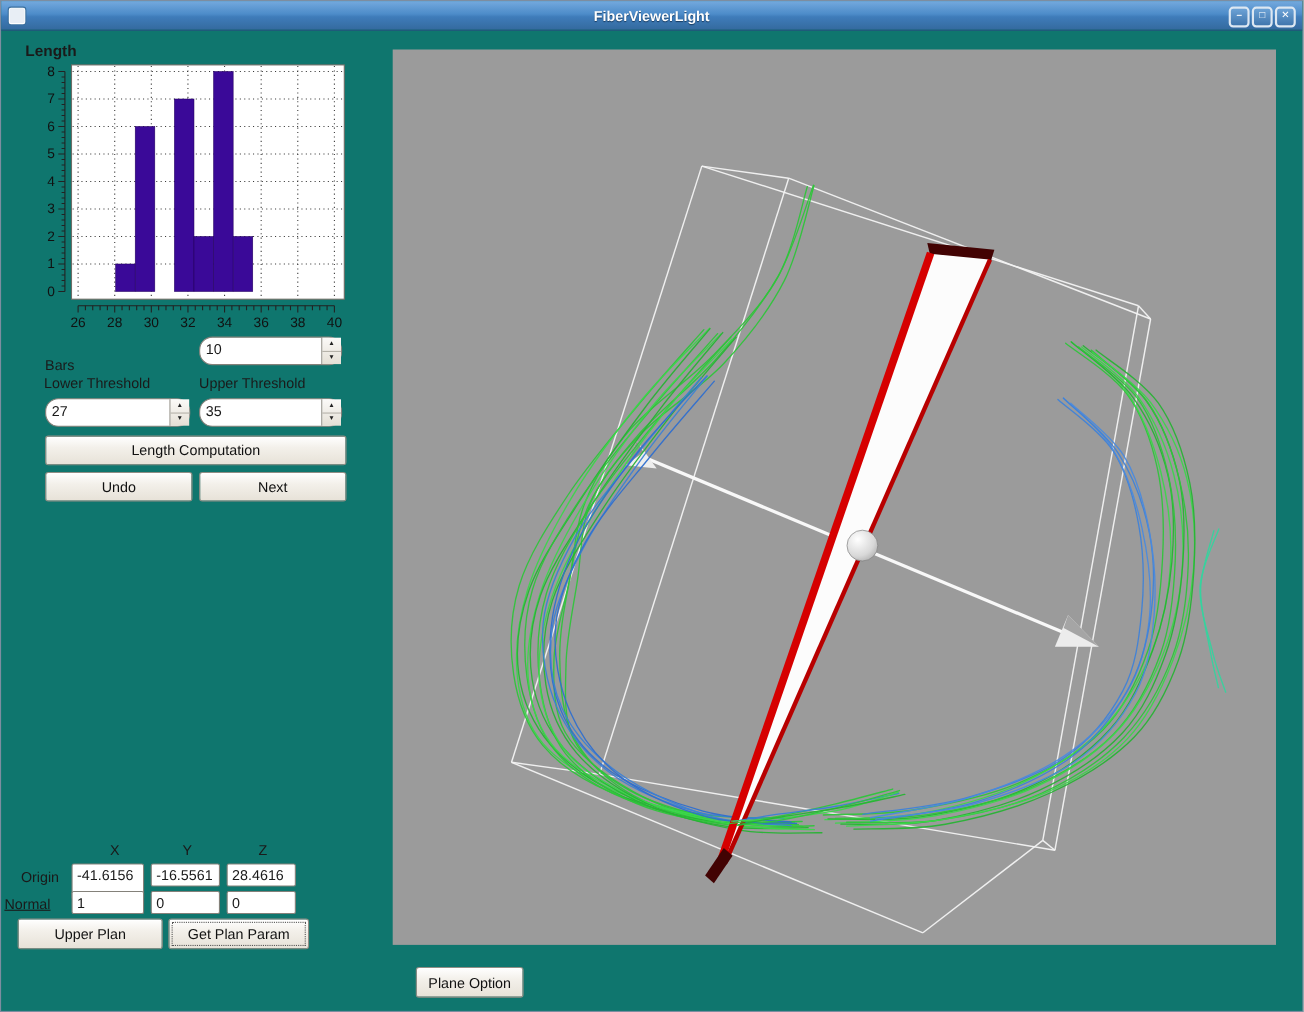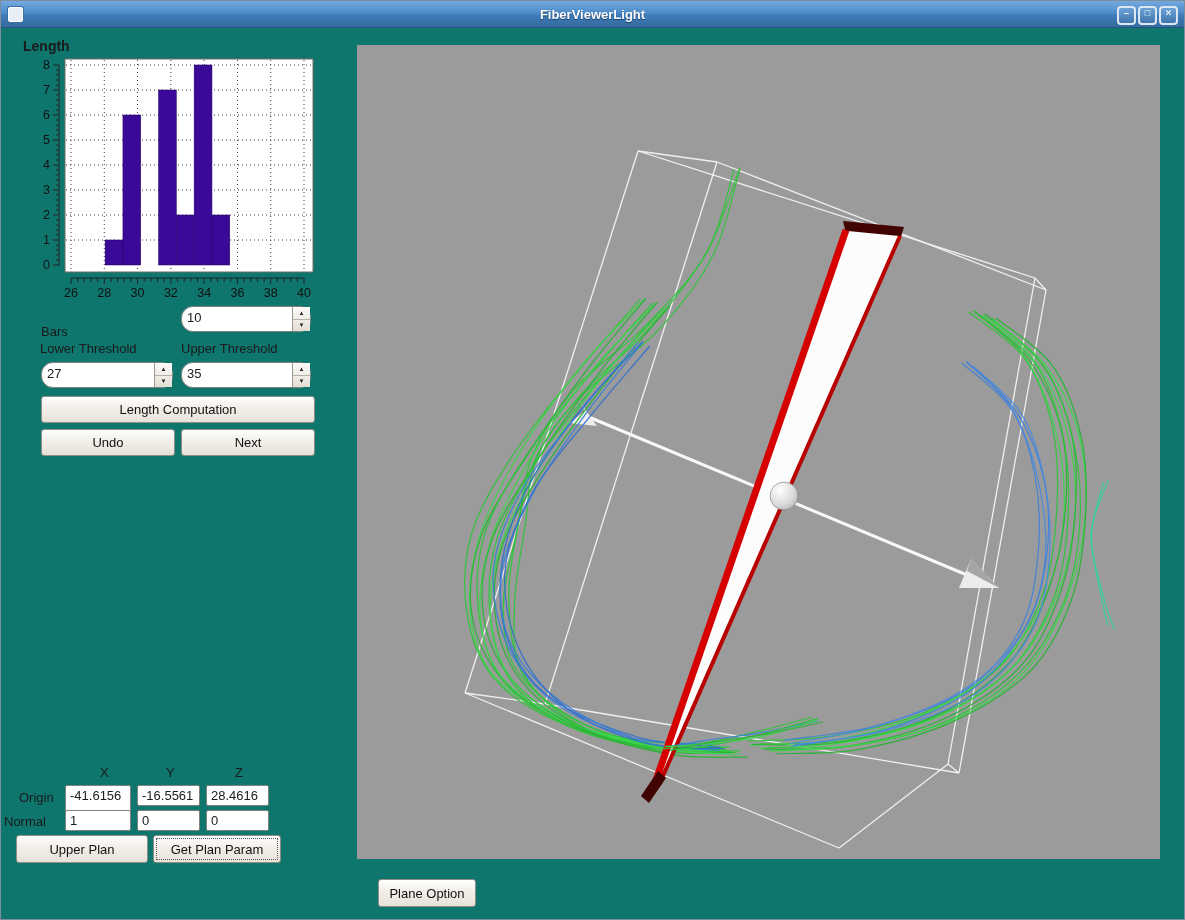--- a/index.html
+++ b/index.html
@@ -216,21 +216,21 @@
 
   <div class="small-label" style="left:99px;top:764px;">X</div>
   <div class="small-label" style="left:165px;top:764px;">Y</div>
   <div class="small-label" style="left:234px;top:764px;">Z</div>
 
   <div class="small-label" style="left:18px;top:789px;">Origin</div>
   <div class="field" style="left:64px;top:784px;width:66px;height:33px;">-41.6156</div>
   <div class="field" style="left:136px;top:784px;width:63px;height:21px;">-16.5561</div>
   <div class="field" style="left:205px;top:784px;width:63px;height:21px;">28.4616</div>
 
-  <div class="small-label" style="left:3px;top:813px;">Normal</div>
+  <div class="small-label" style="left:3px;top:813px;text-decoration:underline;">Normal</div>
   <div class="field" style="left:64px;top:809px;width:66px;height:21px;">1</div>
   <div class="field" style="left:136px;top:809px;width:63px;height:21px;">0</div>
   <div class="field" style="left:205px;top:809px;width:63px;height:21px;">0</div>
 
   <div class="btn" style="left:15px;top:834px;width:130px;height:26px;">Upper Plan</div>
   <div class="btn focus" style="left:152px;top:834px;width:126px;height:26px;">Get Plan Param</div>
 
   <div id="viewport">
     <svg id="scene-svg" width="803" height="814" viewBox="0 0 803 814">
         <defs>

